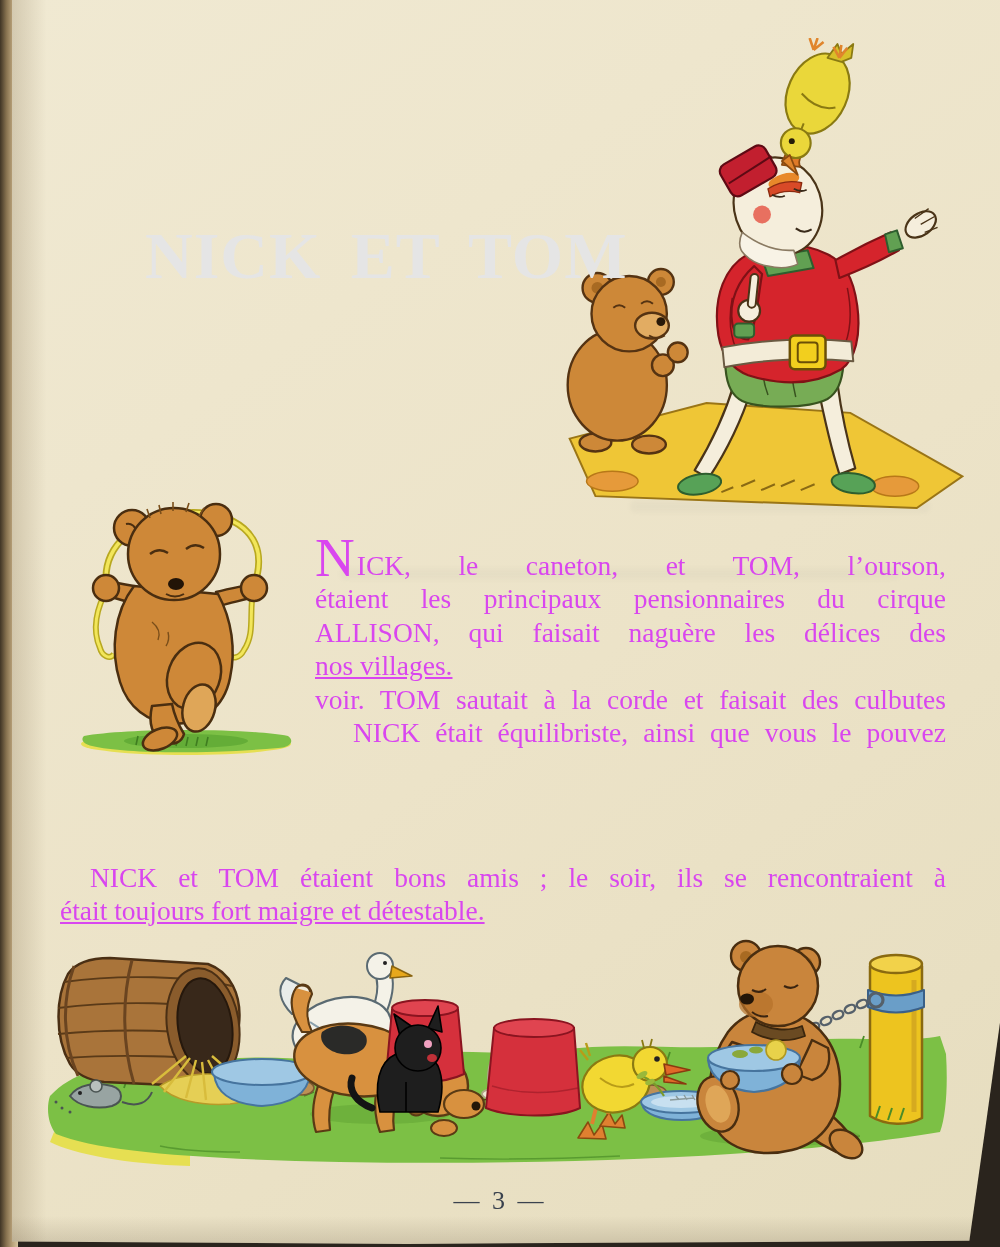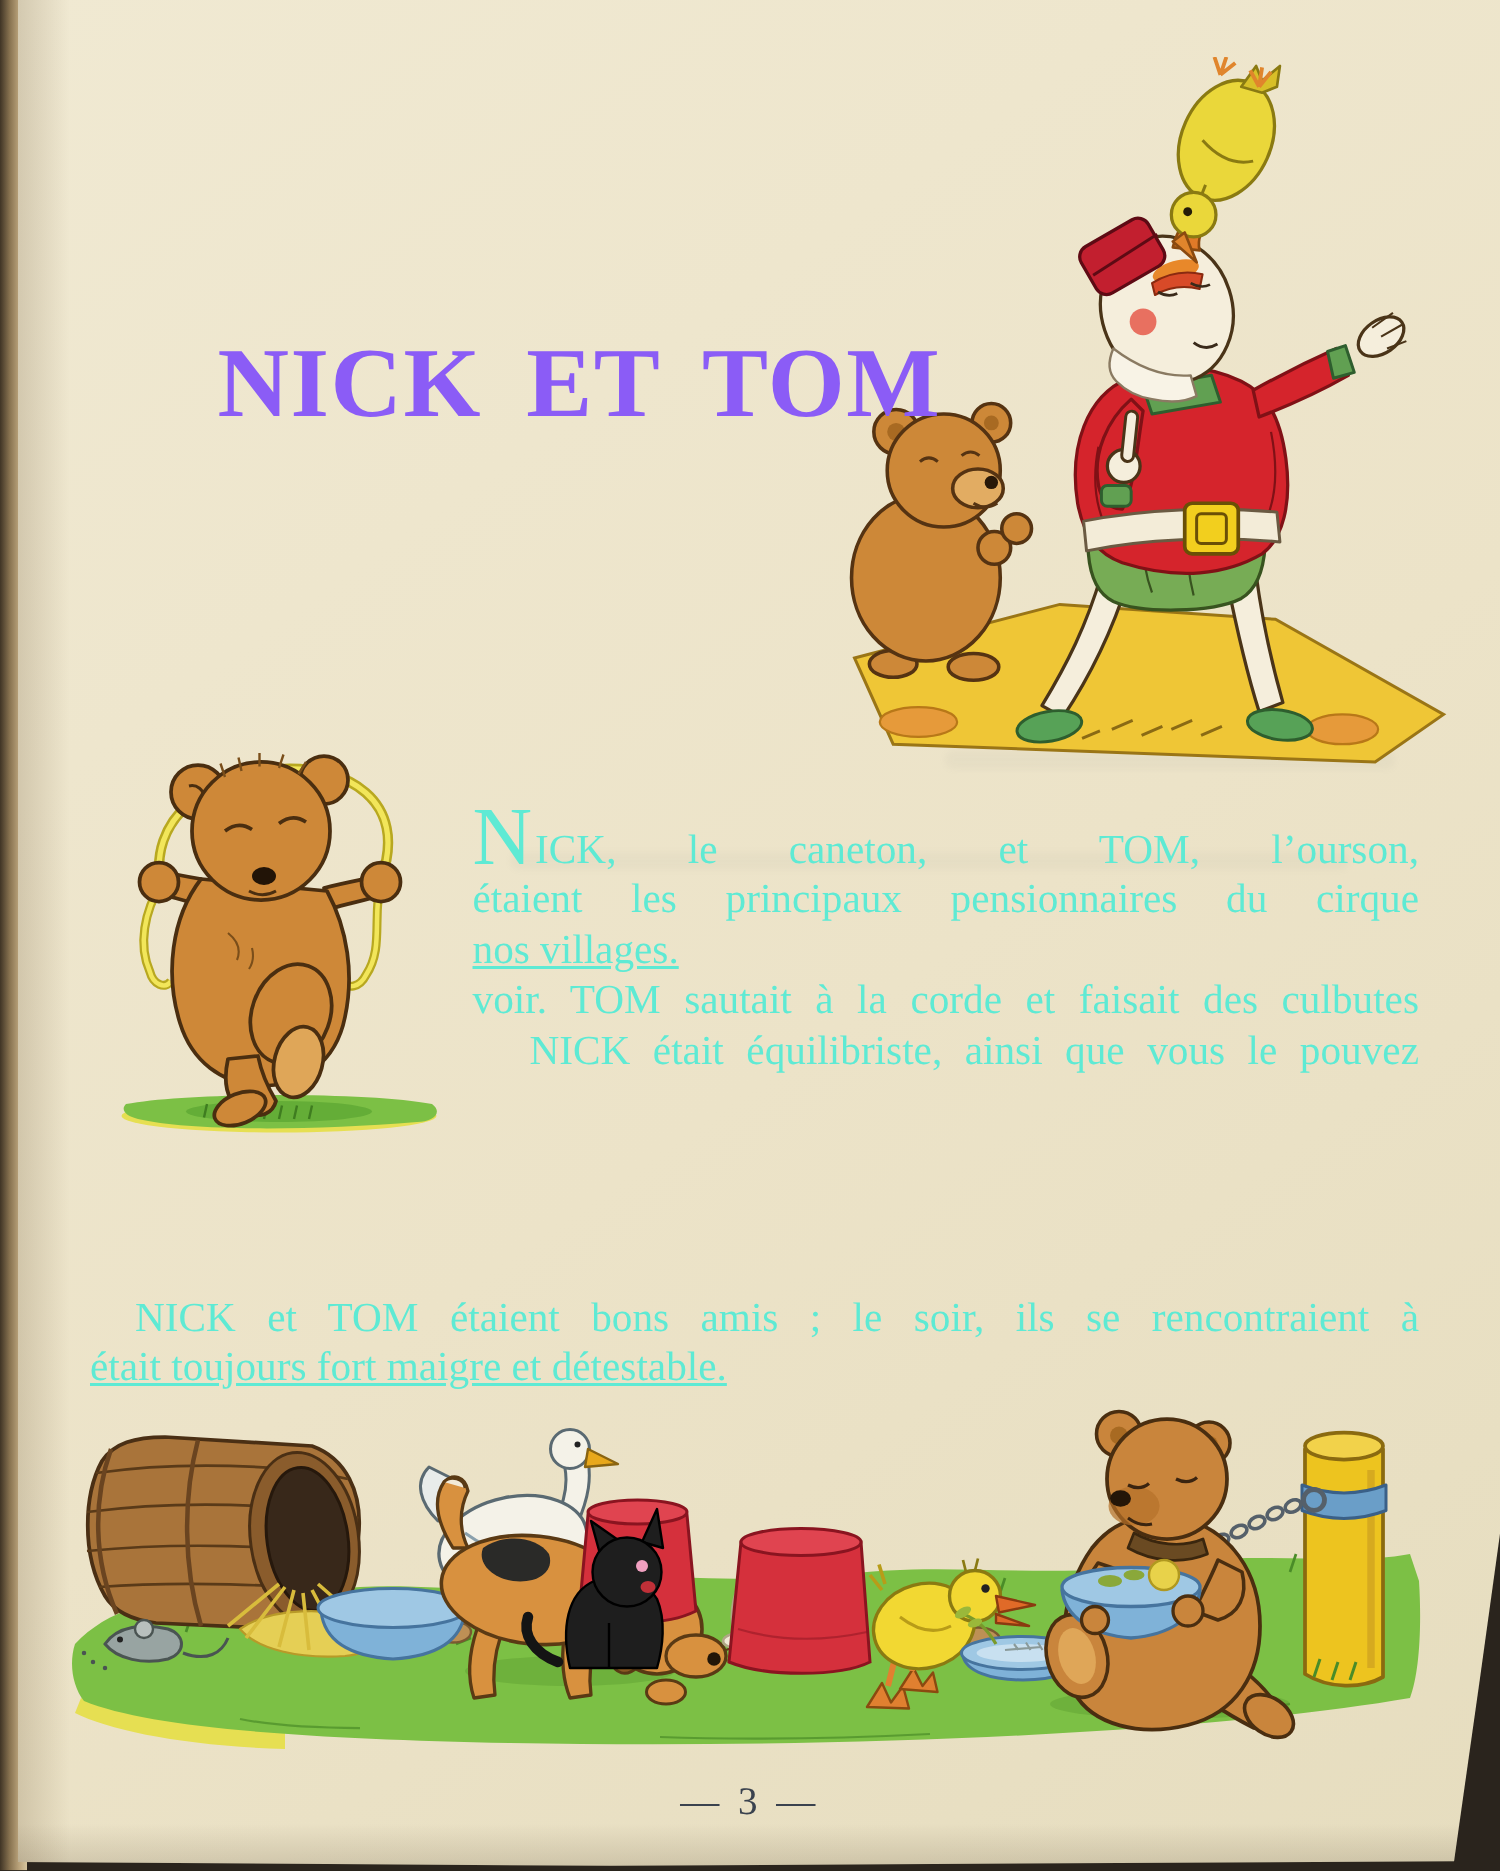--- a/index.html
+++ b/index.html
@@ -8,22 +8,22 @@
          font-family:"Liberation Serif","DejaVu Serif",serif;background:#2a241d;}
   .binding{position:absolute;left:0;top:0;width:18px;height:100%;
            background:linear-gradient(90deg,#3f3425 0%,#86714f 35%,#b9a27a 70%,#d6c59e 100%);}
   .page{position:absolute;left:12px;top:0;width:988px;height:1247px;
         background:linear-gradient(145deg,#f0e9d2 0%,#ece3c8 55%,#e6ddbf 100%);
         clip-path:polygon(0% 0%,100% 0%,100% 82%,98.6% 90%,96.9% 99.5%,40% 99.75%,0% 99.55%);}
   .page::before{content:"";position:absolute;inset:0;
         background:linear-gradient(90deg,rgba(110,88,55,.22),rgba(110,88,55,0) 3.5%),
                    linear-gradient(0deg,rgba(70,55,35,.18),rgba(70,55,35,0) 2.5%);}
   .title{position:absolute;left:145px;top:176px;font-weight:bold;font-size:66px;
-         line-height:1.1;letter-spacing:1px;word-spacing:12px;color:#8b5cf6;}
-  .bodytext{position:absolute;color:#5eead4;font-size:27.5px;line-height:33.4px;}
+         line-height:1.1;letter-spacing:1px;word-spacing:12px;color:#e5e5e5;}
+  .bodytext{position:absolute;color:#d946ef;font-size:27.5px;line-height:33.4px;}
   .para12{left:315px;top:549px;width:631px;}
   .para3{left:60px;top:813px;width:886px;margin-top:48px;}
   .jline{text-align:justify;text-align-last:justify;white-space:normal;}
   .jlast{text-align-last:left;text-decoration:underline;}
   .ind38{text-indent:38px;}
   .ind30{text-indent:30px;}
   .initial{font-size:55px;line-height:0;vertical-align:-1px;letter-spacing:2px;}
   .pagenum{position:absolute;left:0;top:1186px;width:1000px;text-align:center;
            color:#3a424e;font-size:26px;letter-spacing:3px;}
   .illus{position:absolute;}
@@ -297,20 +297,21 @@
       <circle cx="690" cy="144" r="9" fill="#c9853c" stroke="#4a2e10" stroke-width="2.2"></circle>
       <path d="M836,182 l4,-12 m8,14 l4,-12 m8,12 l4,-12" stroke="#4a8c28" stroke-width="2" fill="none"></path>
     </g>
   </svg>
 
   <h1 class="title">NICK ET TOM</h1>
 
   <div class="bodytext para12">
     <div class="jline"><span class="initial">N</span><span>ICK, le caneton, et TOM, l’ourson,</span></div>
     <div class="jline">étaient les principaux pensionnaires du cirque</div>
+    <div class="jline">ALLISON, qui faisait naguère les délices des</div>
     <div class="jline jlast">nos villages.</div>
     <div class="jline">voir. TOM sautait à la corde et faisait des culbutes</div>
     <div class="jline ind38">NICK était équilibriste, ainsi que vous le pouvez</div>
   </div>
 
   <div class="bodytext para3">
     <div class="jline ind30">NICK et TOM étaient bons amis ; le soir, ils se rencontraient à</div>
     <div class="jline jlast">était toujours fort maigre et détestable.</div>
   </div>
 

